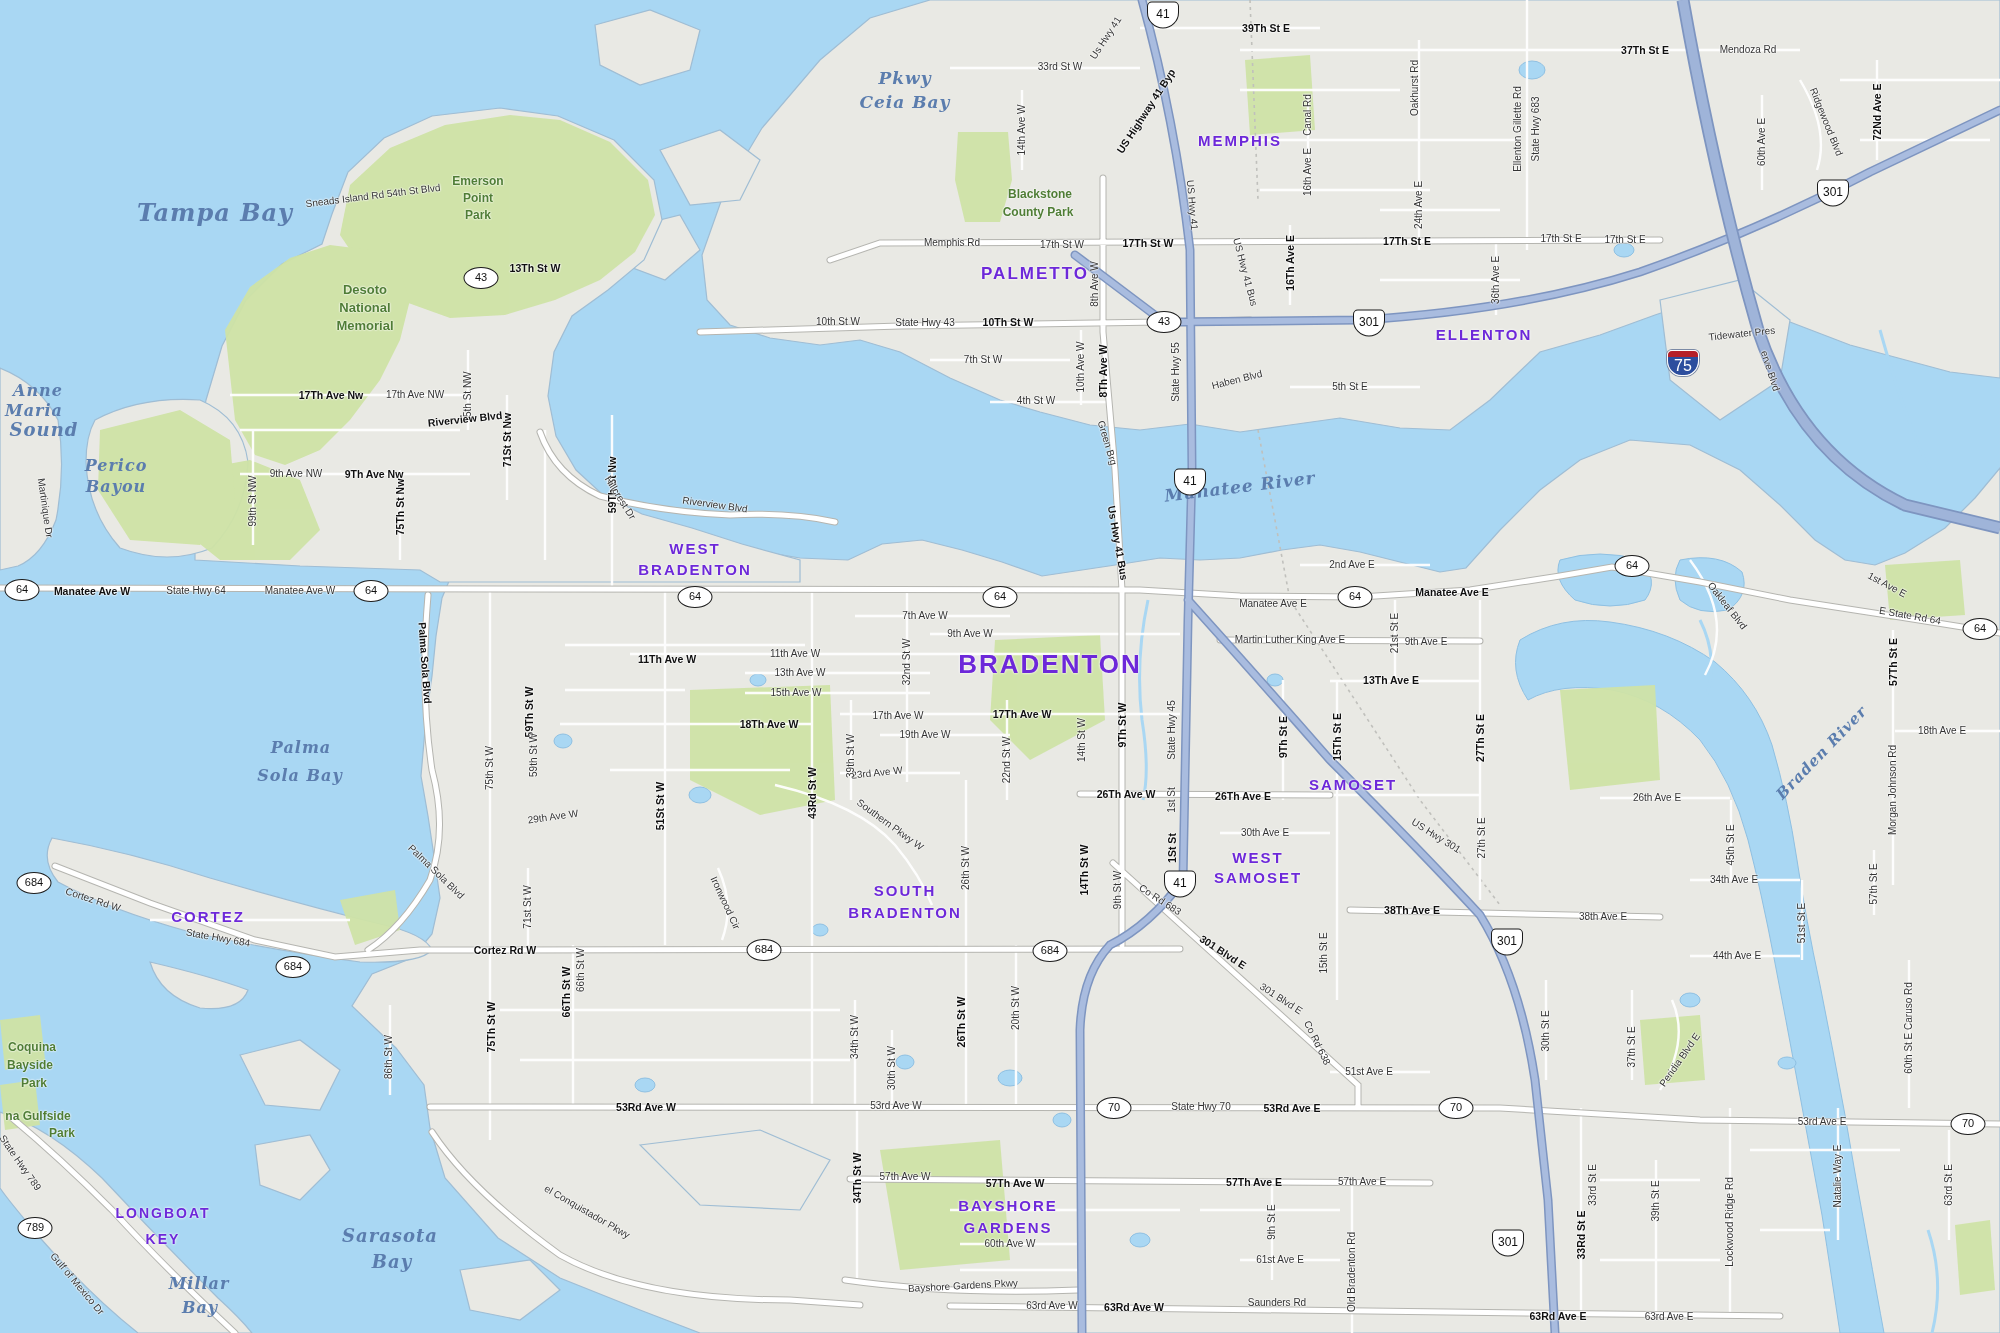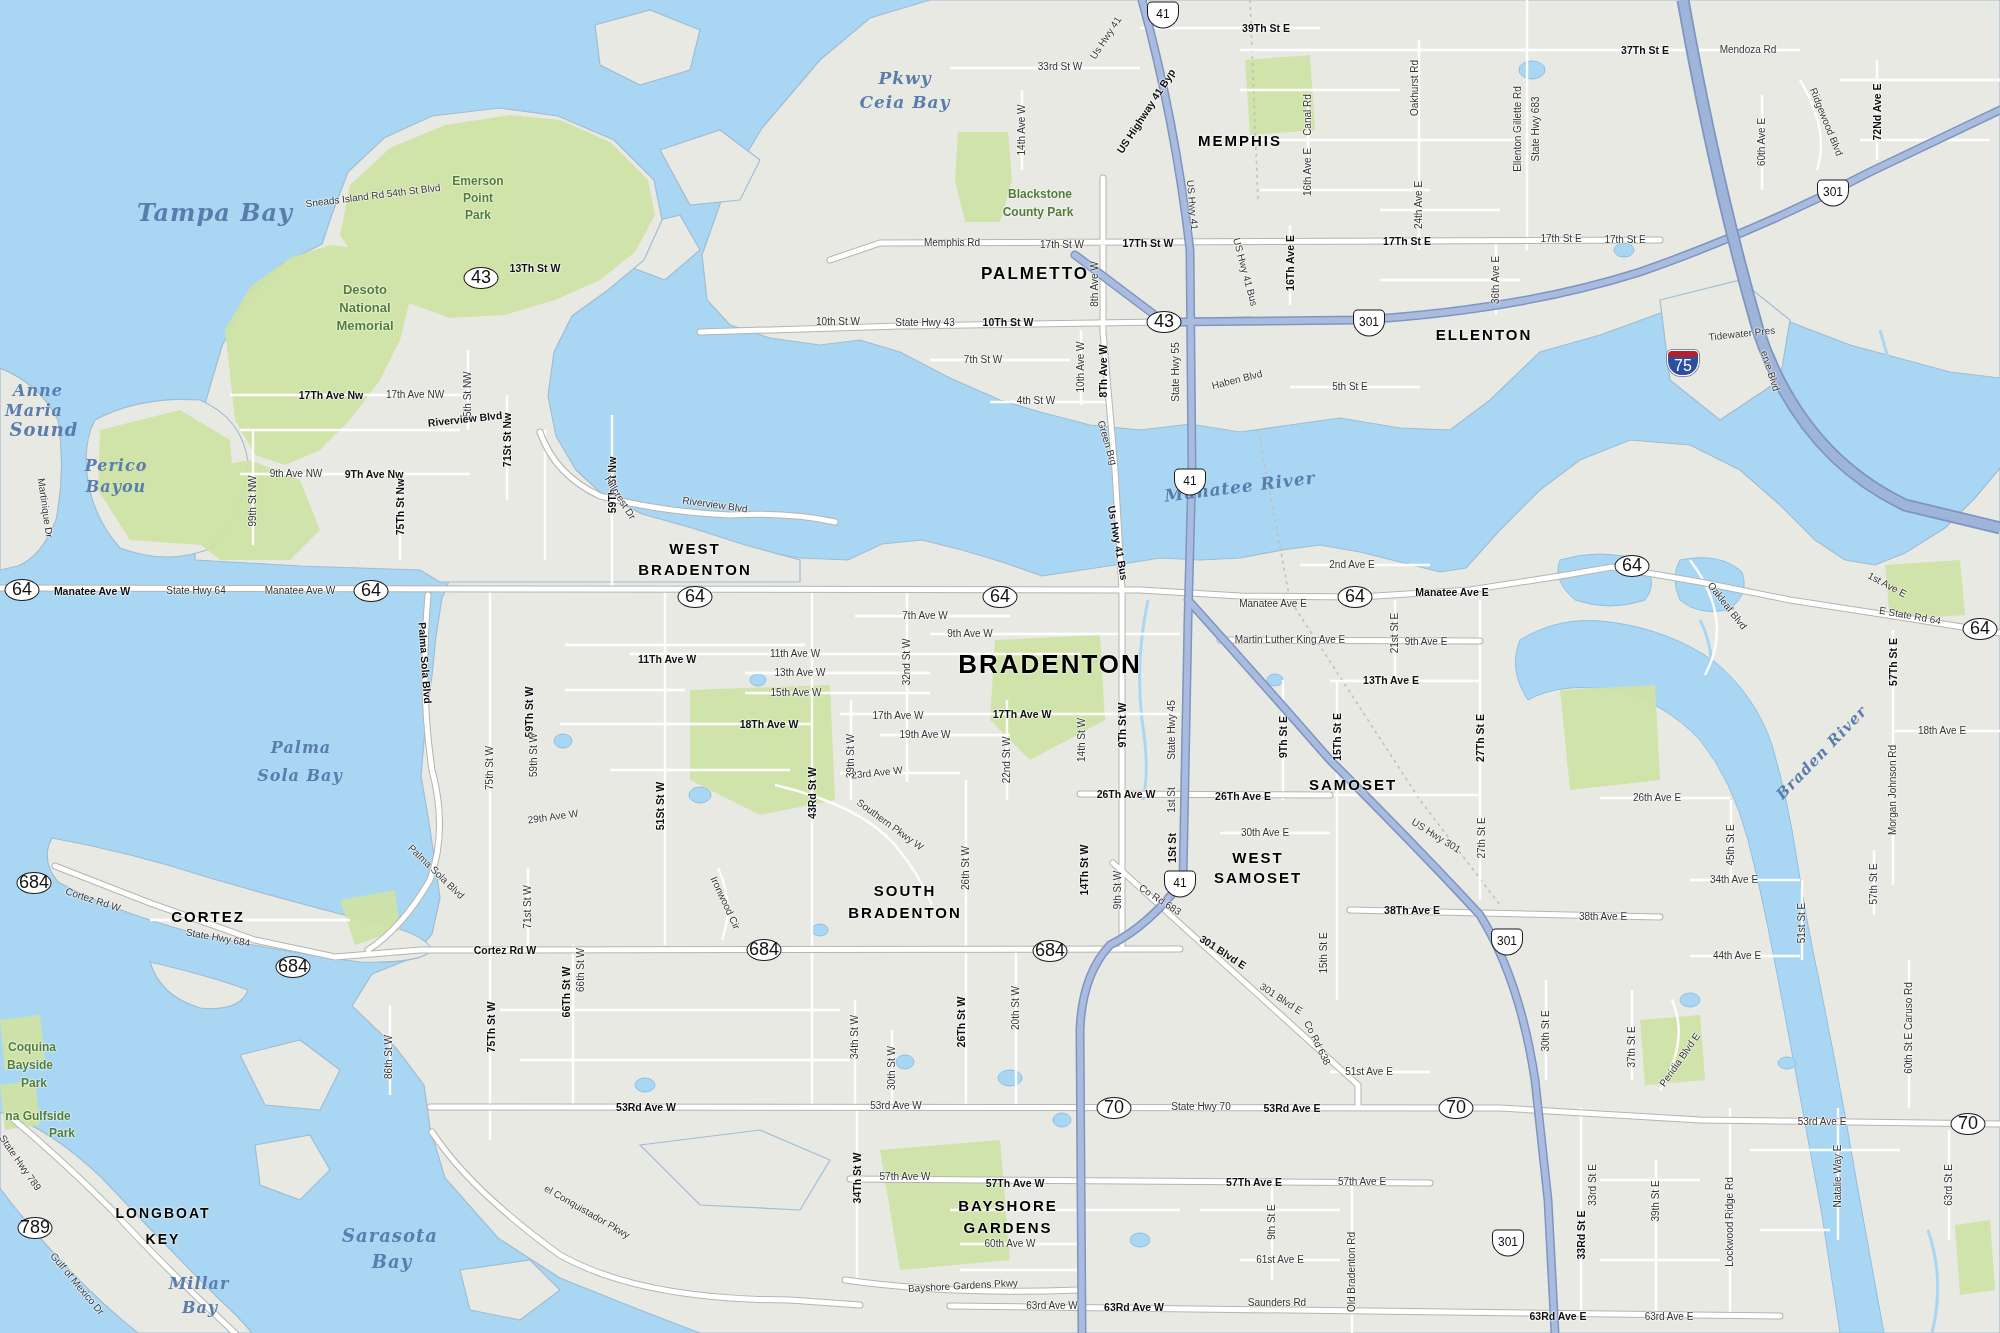--- a/index.html
+++ b/index.html
@@ -1,25 +1,25 @@
 <!DOCTYPE html>
 <html><head>
 <meta charset="utf-8">
 <style>
   html,body{margin:0;padding:0;background:#888;}
   #map{position:relative;width:2000px;height:1333px;overflow:hidden;background:#a9d7f3;font-family:"Liberation Sans",sans-serif;}
   #map svg{position:absolute;left:0;top:0;}
   .lbl{position:absolute;white-space:nowrap;z-index:5;line-height:1;}
   .water-label{font-family:"DejaVu Serif",serif;font-style:italic;font-weight:bold;color:#5b7dae;letter-spacing:1px;}
-  .city-label{color:#000000;font-weight:bold;letter-spacing:2px;text-shadow:0 0 2px #ffffffcc,0 0 3px #ffffffcc;}
+  .city-label{color:#6d28d9;font-weight:bold;letter-spacing:2px;text-shadow:0 0 2px #ffffffcc,0 0 3px #ffffffcc;}
   .park-label{color:#4f7d35;font-weight:bold;font-size:12px;text-shadow:0 0 2px #fff,0 0 2px #fff;}
   .road-label{color:#333;font-size:10px;text-shadow:0 0 2px #fff,0 0 2px #fff,0 0 2px #fff;}
   .road-label-bold{color:#0f0f0f;font-weight:bold;font-size:10.5px;text-shadow:0 0 2px #fff,0 0 2px #fff,0 0 2px #fff;}
   .shield{z-index:6;text-align:center;font-weight:normal;color:#111;}
-  .state-route-shield{background:#fff;border:1.7px solid #1a1a1a;border-radius:50%;width:33px;height:20px;font-size:18px;line-height:19px;}
+  .state-route-shield{background:#fff;border:1.7px solid #1a1a1a;border-radius:50%;width:33px;height:20px;font-size:11px;line-height:19px;}
   .us-route-shield{background:#fff;border:1.7px solid #1a1a1a;border-radius:5px 5px 52% 52% / 5px 5px 62% 62%;width:30px;height:25px;font-size:12px;line-height:22px;}
   .interstate-shield{background:linear-gradient(180deg,#b5202a 0,#b5202a 6px,#2c4e9e 6px);border:1.6px solid #fdfdfd;box-shadow:0 0 0 1px #7b8aa5;border-radius:5px 5px 45% 45% / 5px 5px 60% 60%;width:30px;height:24px;color:#fff;font-size:16px;line-height:29px;}
 </style>
 </head>
 <body>
 
 <div id="map">
 <svg width="2000" height="1333" viewBox="0 0 2000 1333">
 
   <g fill="#e9e9e4" stroke="#9fbdd4" stroke-width="1.2">

